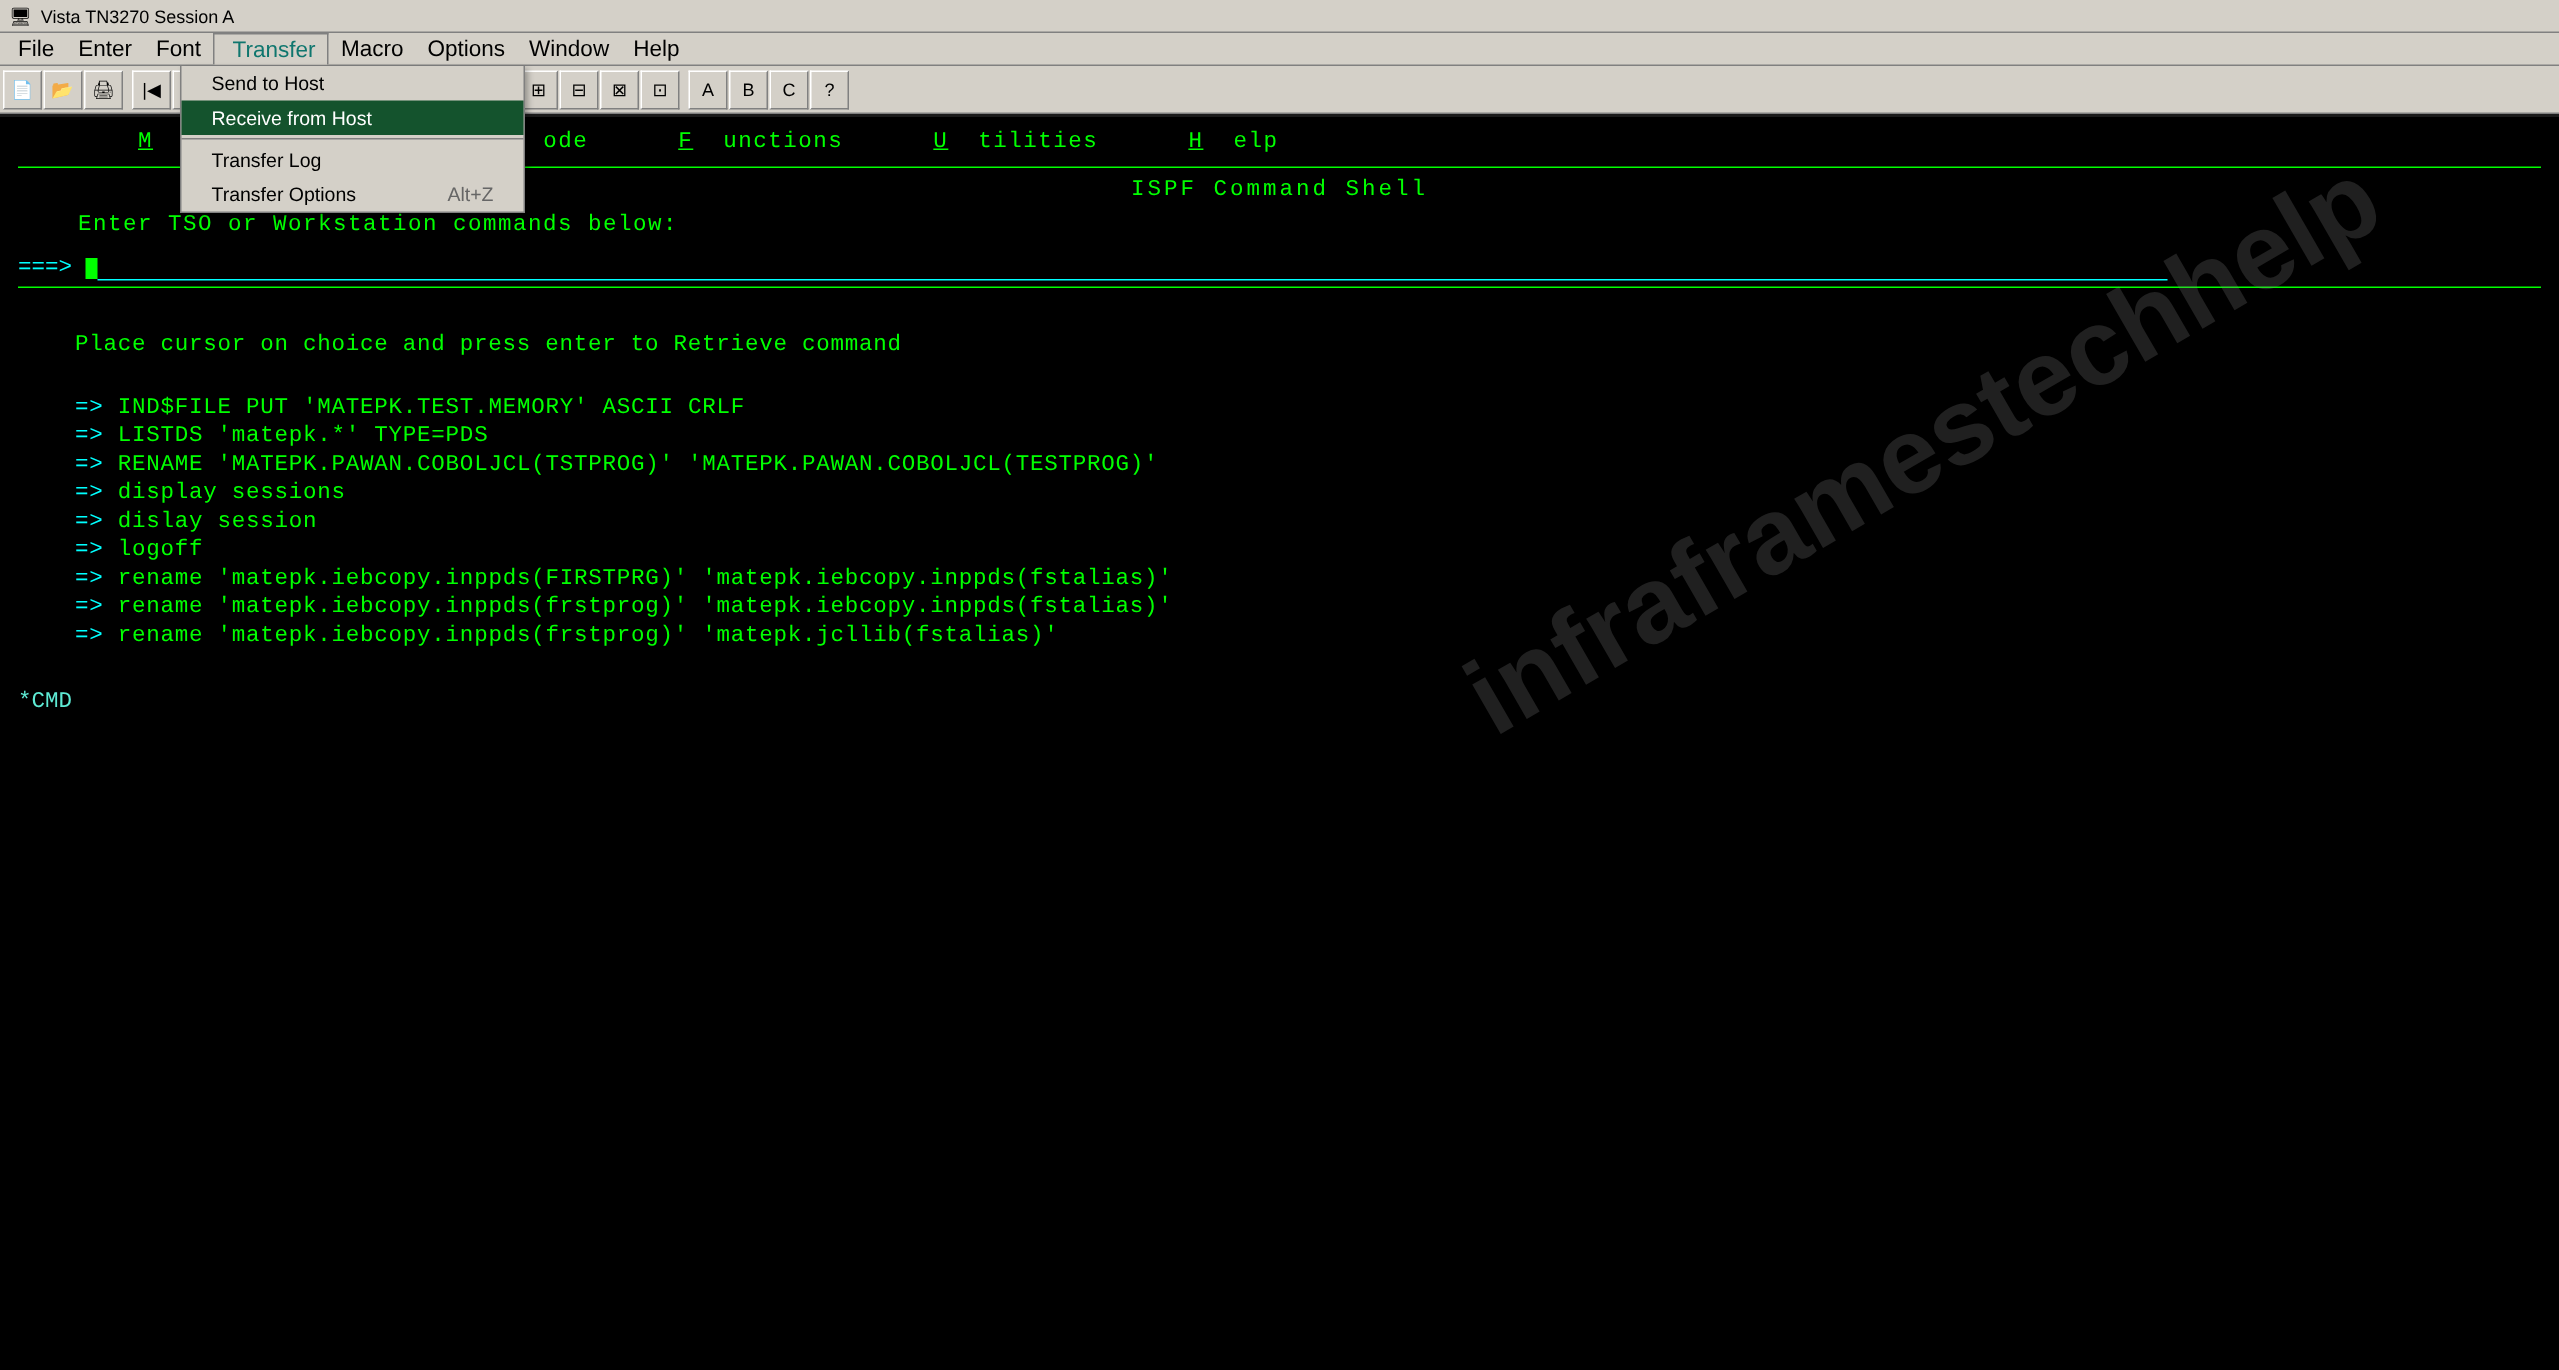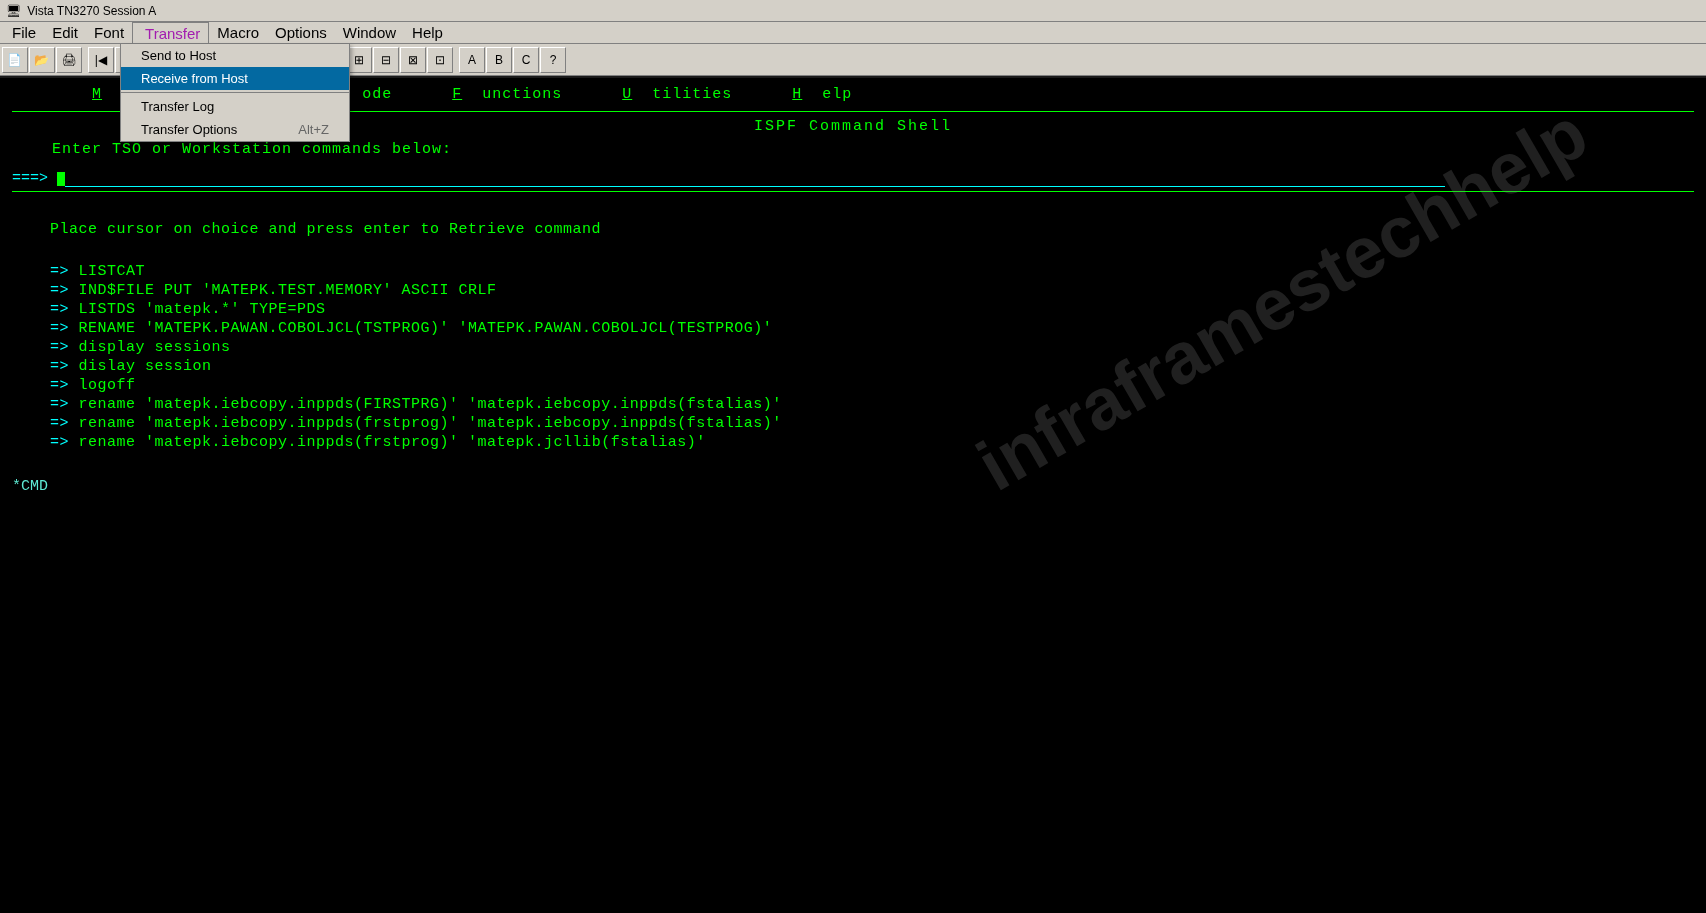--- a/index.html
+++ b/index.html
@@ -39,21 +39,21 @@
     }
     .menu-item {
       padding: 2px 8px;
       cursor: pointer;
       height: 100%;
       display: flex;
       align-items: center;
     }
     .menu-item.active {
       background: #d4d0c8;
-      color: #a21caf;
+      color: #0f766e;
       position: relative;
       padding-left: 12px;
     }
 
     
     #toolbar {
       background: #d4d0c8;
       height: 32px;
       display: flex;
       align-items: center;
@@ -96,21 +96,21 @@
     .dropdown-item {
       padding: 4px 20px;
       cursor: pointer;
       color: #000;
       white-space: nowrap;
       display: flex;
       justify-content: space-between;
       align-items: center;
     }
     .dropdown-item.highlighted {
-      background: #0369a1;
+      background: #14532d;
       color: white;
     }
     .dropdown-separator {
       height: 1px;
       background: #808080;
       margin: 2px 0;
     }
 
     
     #terminal {
@@ -223,21 +223,21 @@
 </head>
 <body>
 
 <div id="title-bar">
   <span style="margin-right:6px; font-size:12px;">🖥</span>
   <span>Vista TN3270 Session A</span>
 </div>
 
 <div id="menu-bar">
   <div class="menu-item">File</div>
-  <div class="menu-item">Edit</div>
+  <div class="menu-item">Enter</div>
   <div class="menu-item">Font</div>
   <div class="menu-item active" style="background:#d4d0c8; border-left:1px solid #808080; border-right:1px solid #808080; border-top:1px solid #808080;">Transfer</div>
   <div class="menu-item">Macro</div>
   <div class="menu-item">Options</div>
   <div class="menu-item">Window</div>
   <div class="menu-item">Help</div>
 </div>
 
 <div id="toolbar">
   <button class="toolbar-btn">📄</button>
@@ -318,21 +318,20 @@
   <br>
 
   
   <div class="term-retrieve-msg">
     &nbsp;&nbsp;&nbsp;&nbsp;<span>Place cursor on choice and press enter to Retrieve command</span>
   </div>
 
   <br>
 
   
-  <div class="term-command-line">&nbsp;&nbsp;&nbsp;&nbsp;<span class="arrow">=&gt;</span> <span>LISTCAT</span></div>
   <div class="term-command-line">&nbsp;&nbsp;&nbsp;&nbsp;<span class="arrow">=&gt;</span> <span>IND$FILE PUT 'MATEPK.TEST.MEMORY' ASCII CRLF</span></div>
   <div class="term-command-line">&nbsp;&nbsp;&nbsp;&nbsp;<span class="arrow">=&gt;</span> <span>LISTDS 'matepk.*' TYPE=PDS</span></div>
   <div class="term-command-line">&nbsp;&nbsp;&nbsp;&nbsp;<span class="arrow">=&gt;</span> <span>RENAME 'MATEPK.PAWAN.COBOLJCL(TSTPROG)' 'MATEPK.PAWAN.COBOLJCL(TESTPROG)'</span></div>
   <div class="term-command-line">&nbsp;&nbsp;&nbsp;&nbsp;<span class="arrow">=&gt;</span> <span>display sessions</span></div>
   <div class="term-command-line">&nbsp;&nbsp;&nbsp;&nbsp;<span class="arrow">=&gt;</span> <span>dislay session</span></div>
   <div class="term-command-line">&nbsp;&nbsp;&nbsp;&nbsp;<span class="arrow">=&gt;</span> <span>logoff</span></div>
   <div class="term-command-line">&nbsp;&nbsp;&nbsp;&nbsp;<span class="arrow">=&gt;</span> <span>rename 'matepk.iebcopy.inppds(FIRSTPRG)' 'matepk.iebcopy.inppds(fstalias)'</span></div>
   <div class="term-command-line">&nbsp;&nbsp;&nbsp;&nbsp;<span class="arrow">=&gt;</span> <span>rename 'matepk.iebcopy.inppds(frstprog)' 'matepk.iebcopy.inppds(fstalias)'</span></div>
   <div class="term-command-line">&nbsp;&nbsp;&nbsp;&nbsp;<span class="arrow">=&gt;</span> <span>rename 'matepk.iebcopy.inppds(frstprog)' 'matepk.jcllib(fstalias)'</span></div>
 

